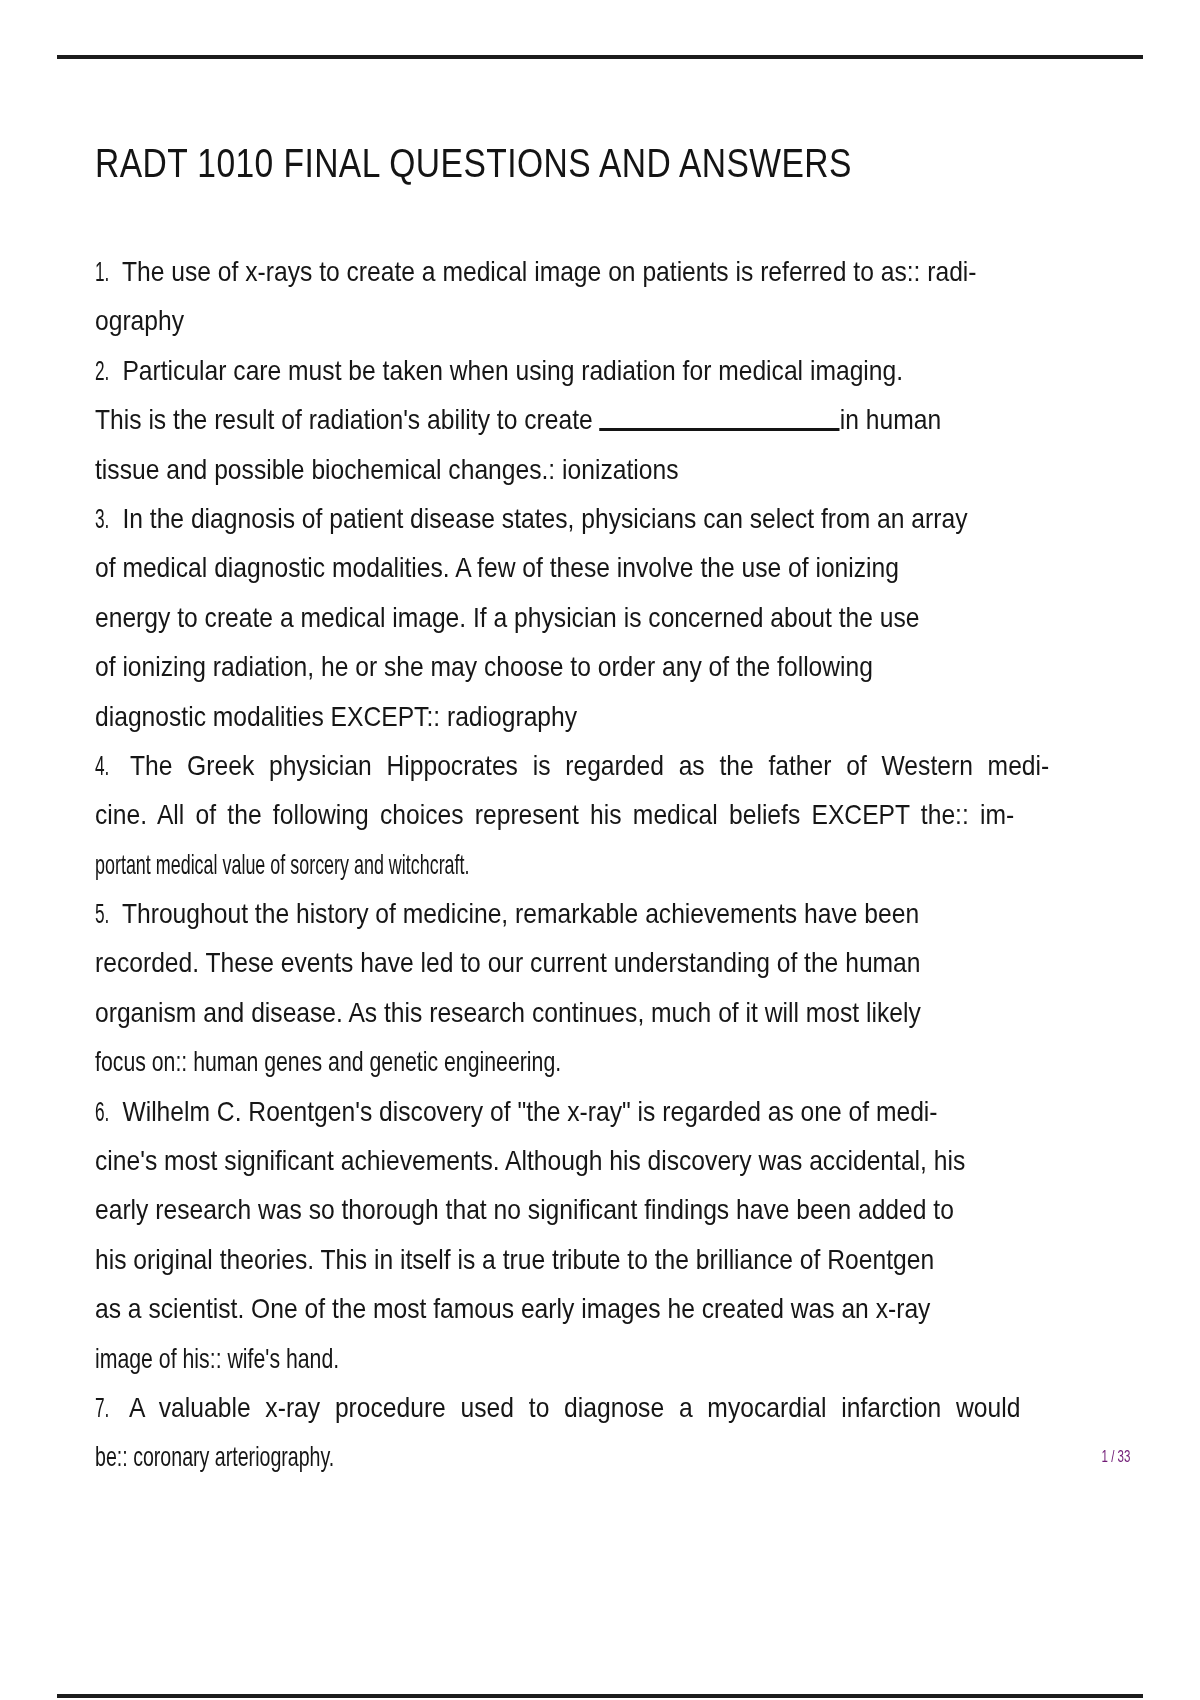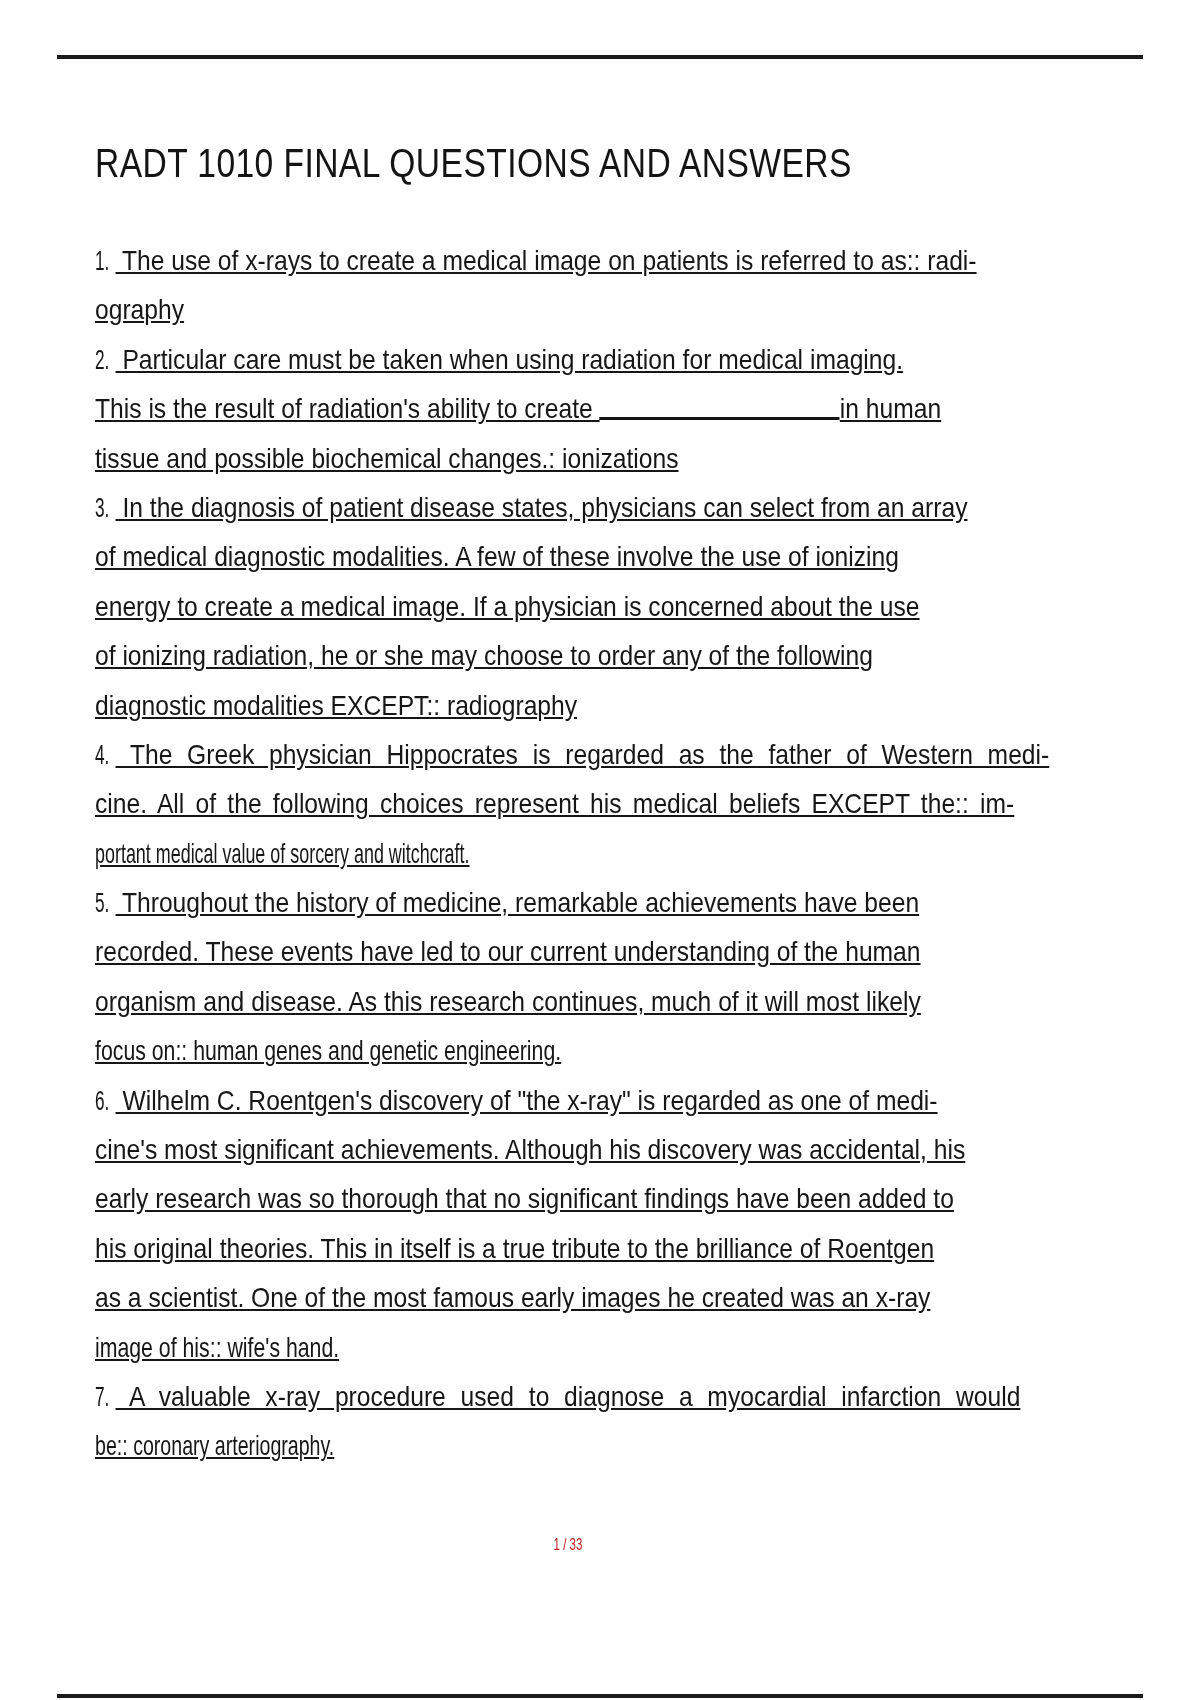--- a/index.html
+++ b/index.html
@@ -39,23 +39,22 @@
     font-weight: 400;
     letter-spacing: 0.5px;
     white-space: pre;
     transform: scaleX(0.84);
     transform-origin: 0 0;
     color: #141414;
   }
   #body-lines {
     position: absolute;
     left: 95px;
-    top: 236px;
+    top: 247px;
     width: 1010px;
-    text-decoration: underline;
   }
   .line {
     height: 49.4px;
     line-height: 49.4px;
     font-size: 28px;
     white-space: pre;
     transform: scaleX(0.88);
     transform-origin: 0 50%;
   }
   .line.wide    { word-spacing: 9px; }
@@ -70,25 +69,25 @@
   }
   .blank {
     display: inline-block;
     height: 3px;
     background: #141414;
     vertical-align: -2px;
   }
   #page-footer {
     position: absolute;
     left: 0;
-    top: 1536px;
+    top: 1448px;
     width: 1136px;
-    text-align: center;
+    text-align: right;
     font-size: 16px;
-    color: #b91c1c;
+    color: #701a75;
   }
   #page-footer .cond {
     display: inline-block;
     transform: scaleX(0.72);
     transform-origin: 50% 50%;
     white-space: pre;
   }
 </style>
 </head>
 <body>

